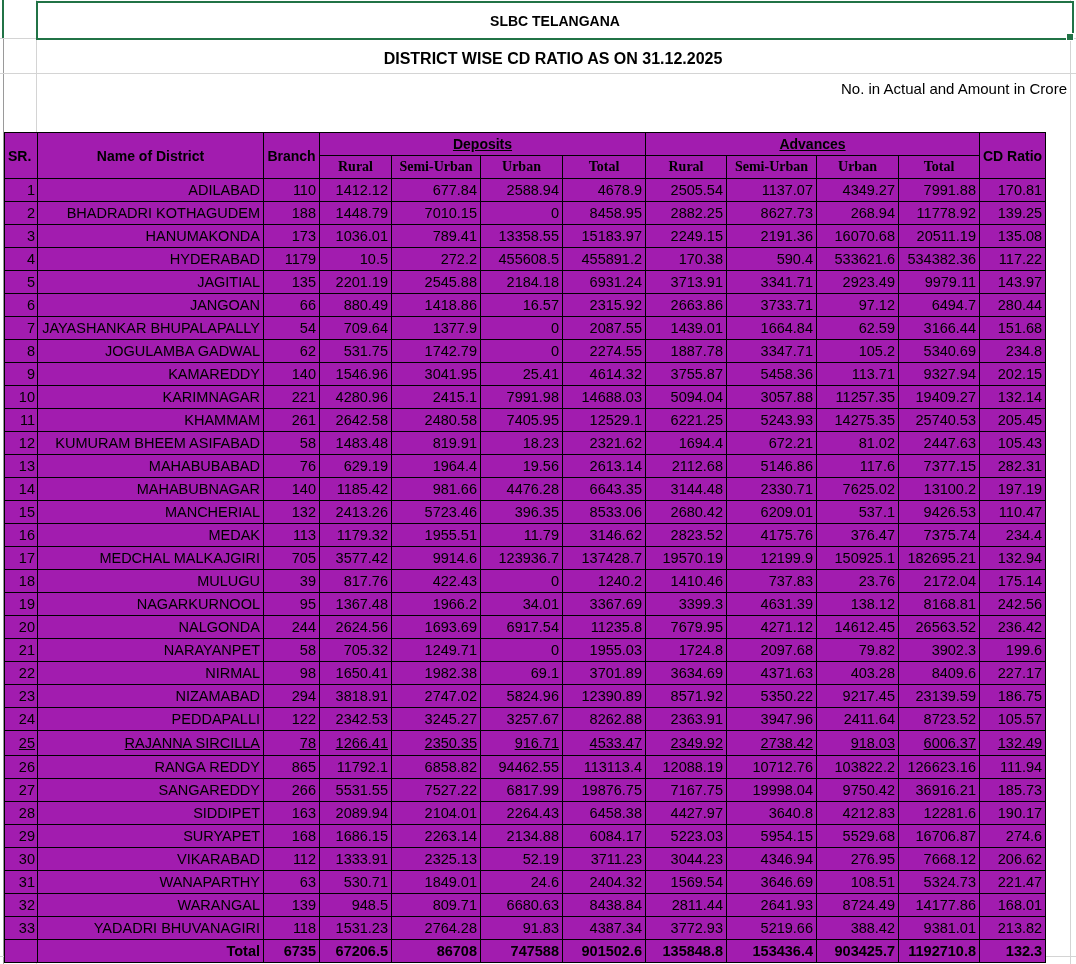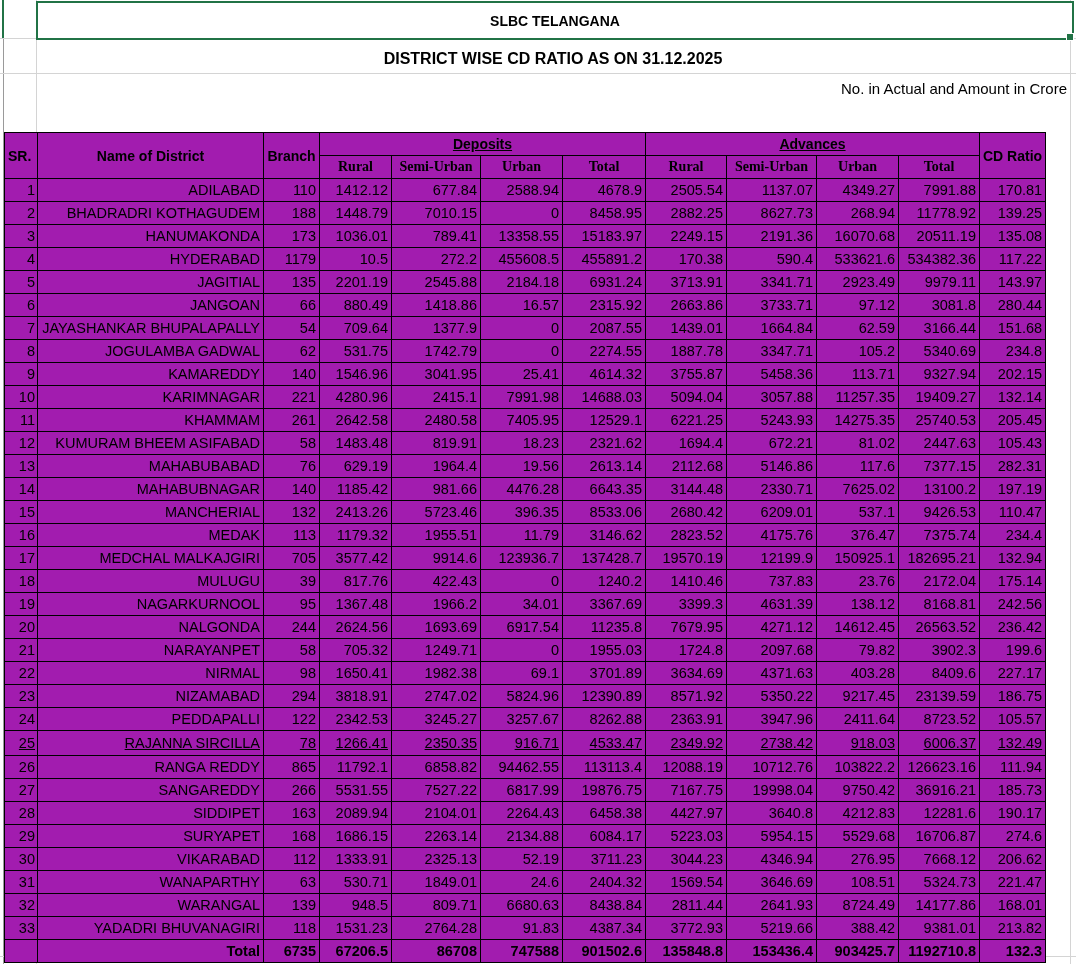--- a/index.html
+++ b/index.html
@@ -161,21 +161,21 @@
           <td class="sr">6</td>
           <td class="name">JANGOAN</td>
           <td class="num">66</td>
           <td class="num">880.49</td>
           <td class="num">1418.86</td>
           <td class="num">16.57</td>
           <td class="num">2315.92</td>
           <td class="num">2663.86</td>
           <td class="num">3733.71</td>
           <td class="num">97.12</td>
-          <td class="num">3081.8</td>
+          <td class="num">6494.7</td>
           <td class="num">280.44</td>
         </tr>
         <tr>
           <td class="sr">7</td>
           <td class="name">JAYASHANKAR BHUPALAPALLY</td>
           <td class="num">54</td>
           <td class="num">709.64</td>
           <td class="num">1377.9</td>
           <td class="num">0</td>
           <td class="num">2087.55</td>

